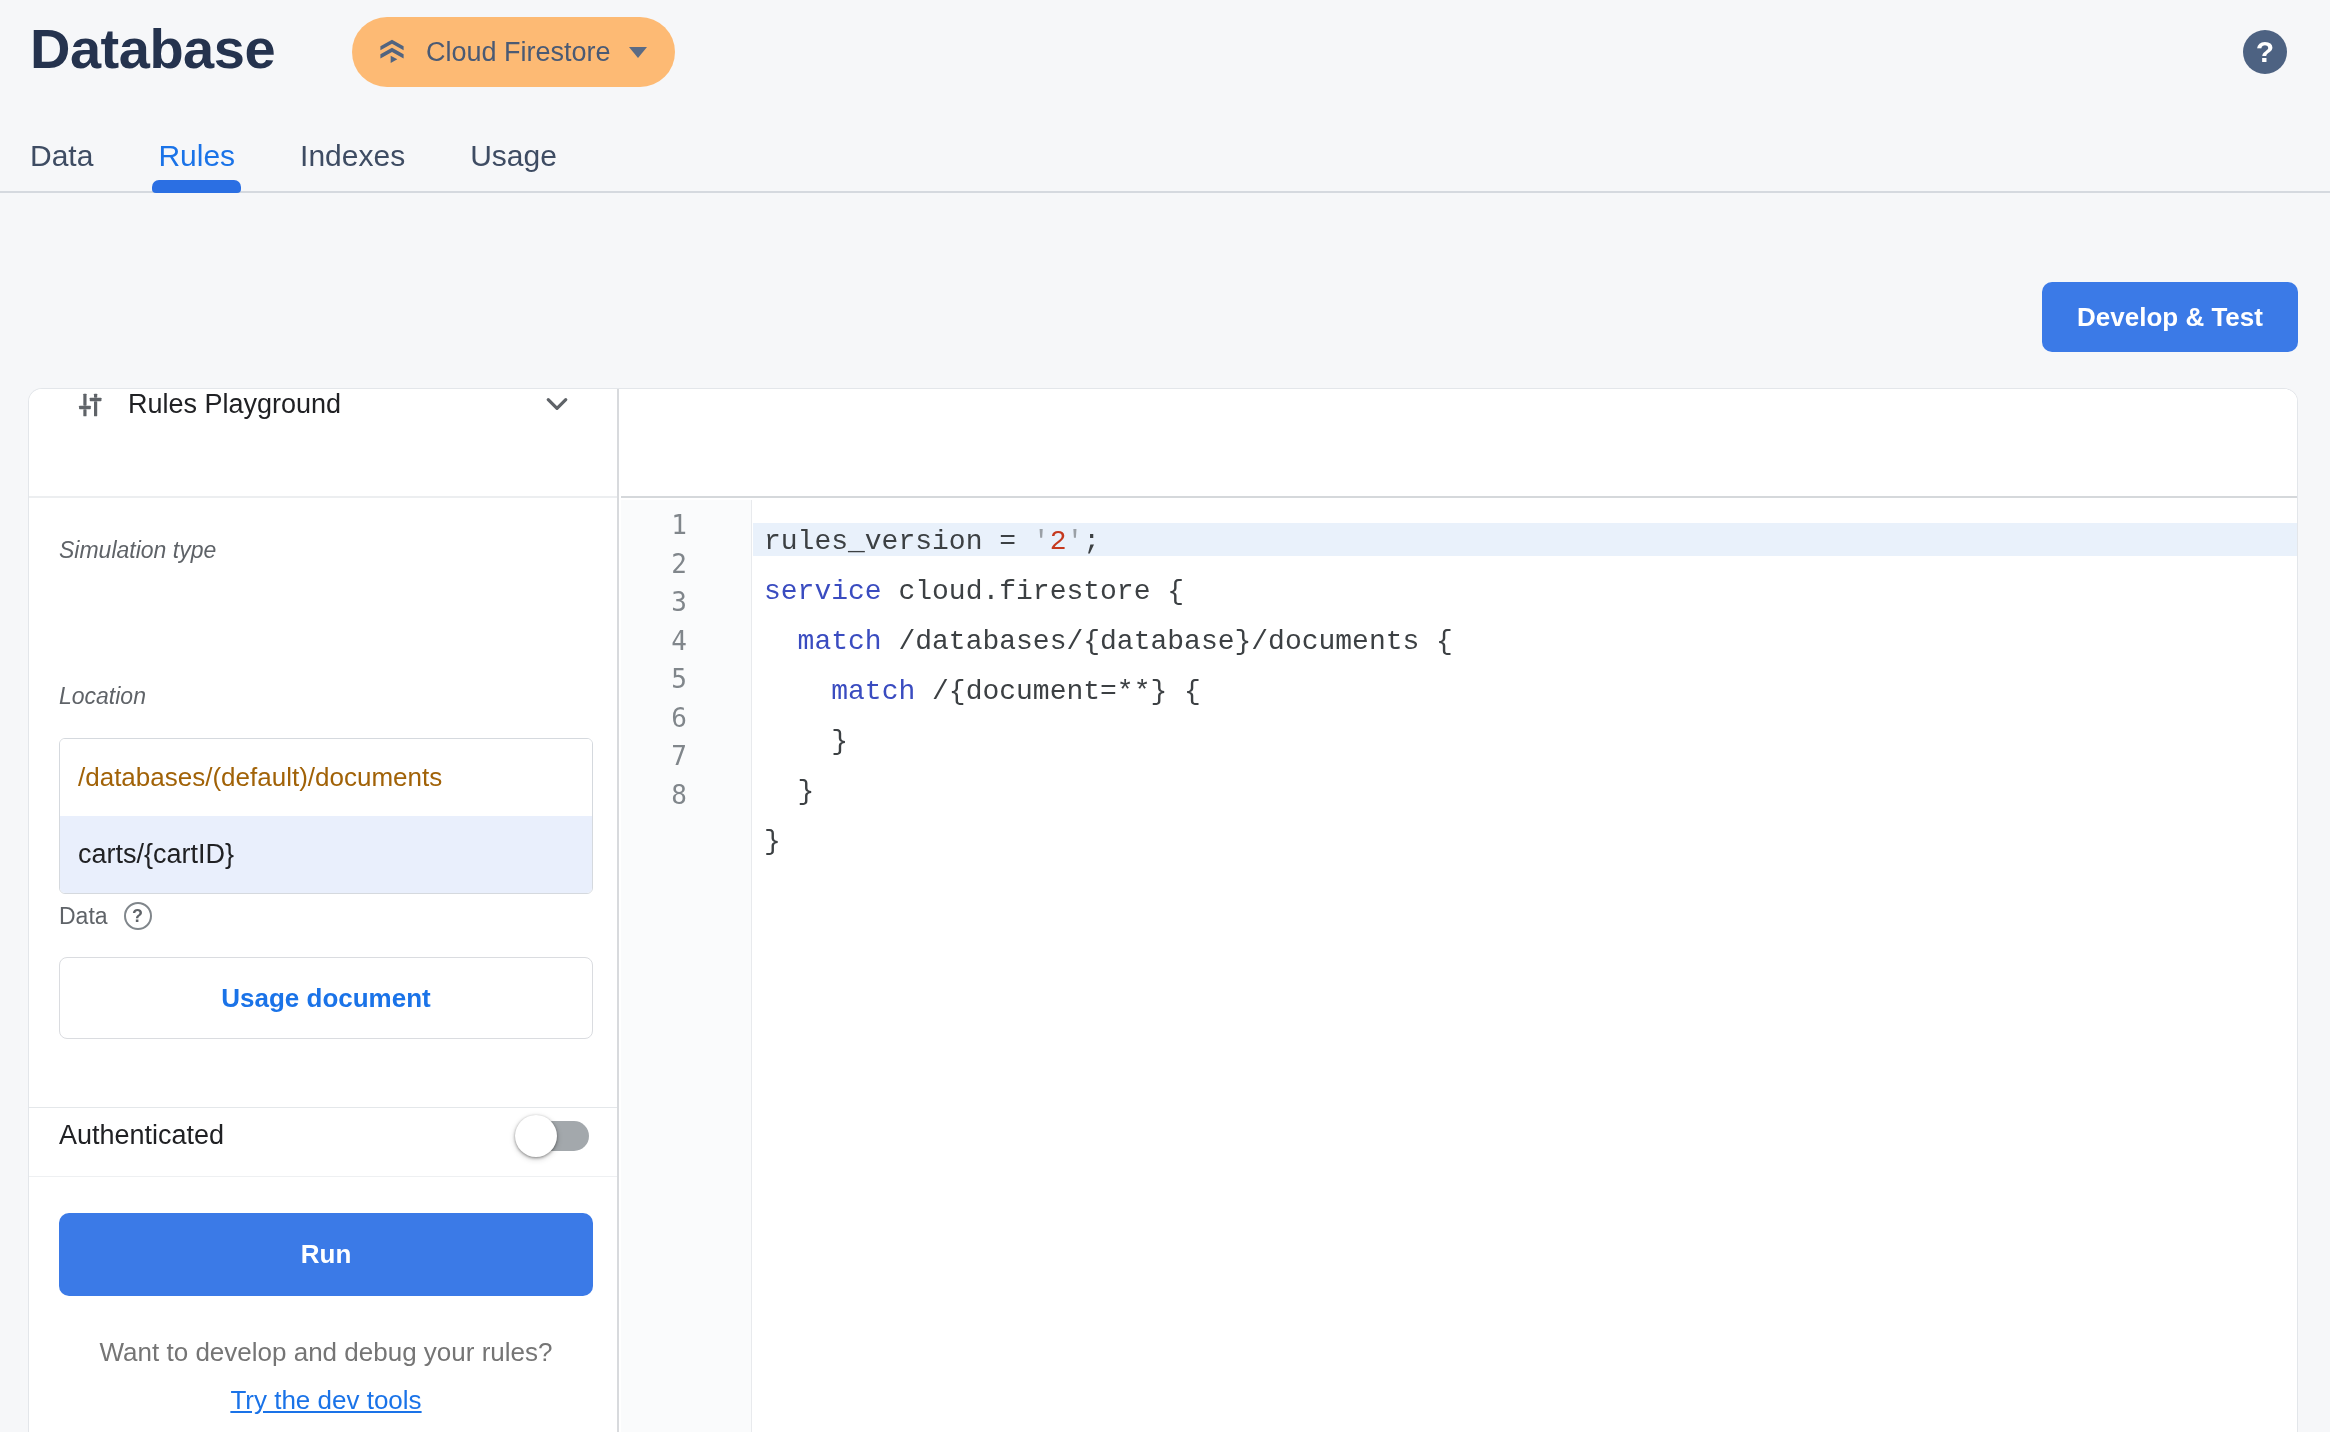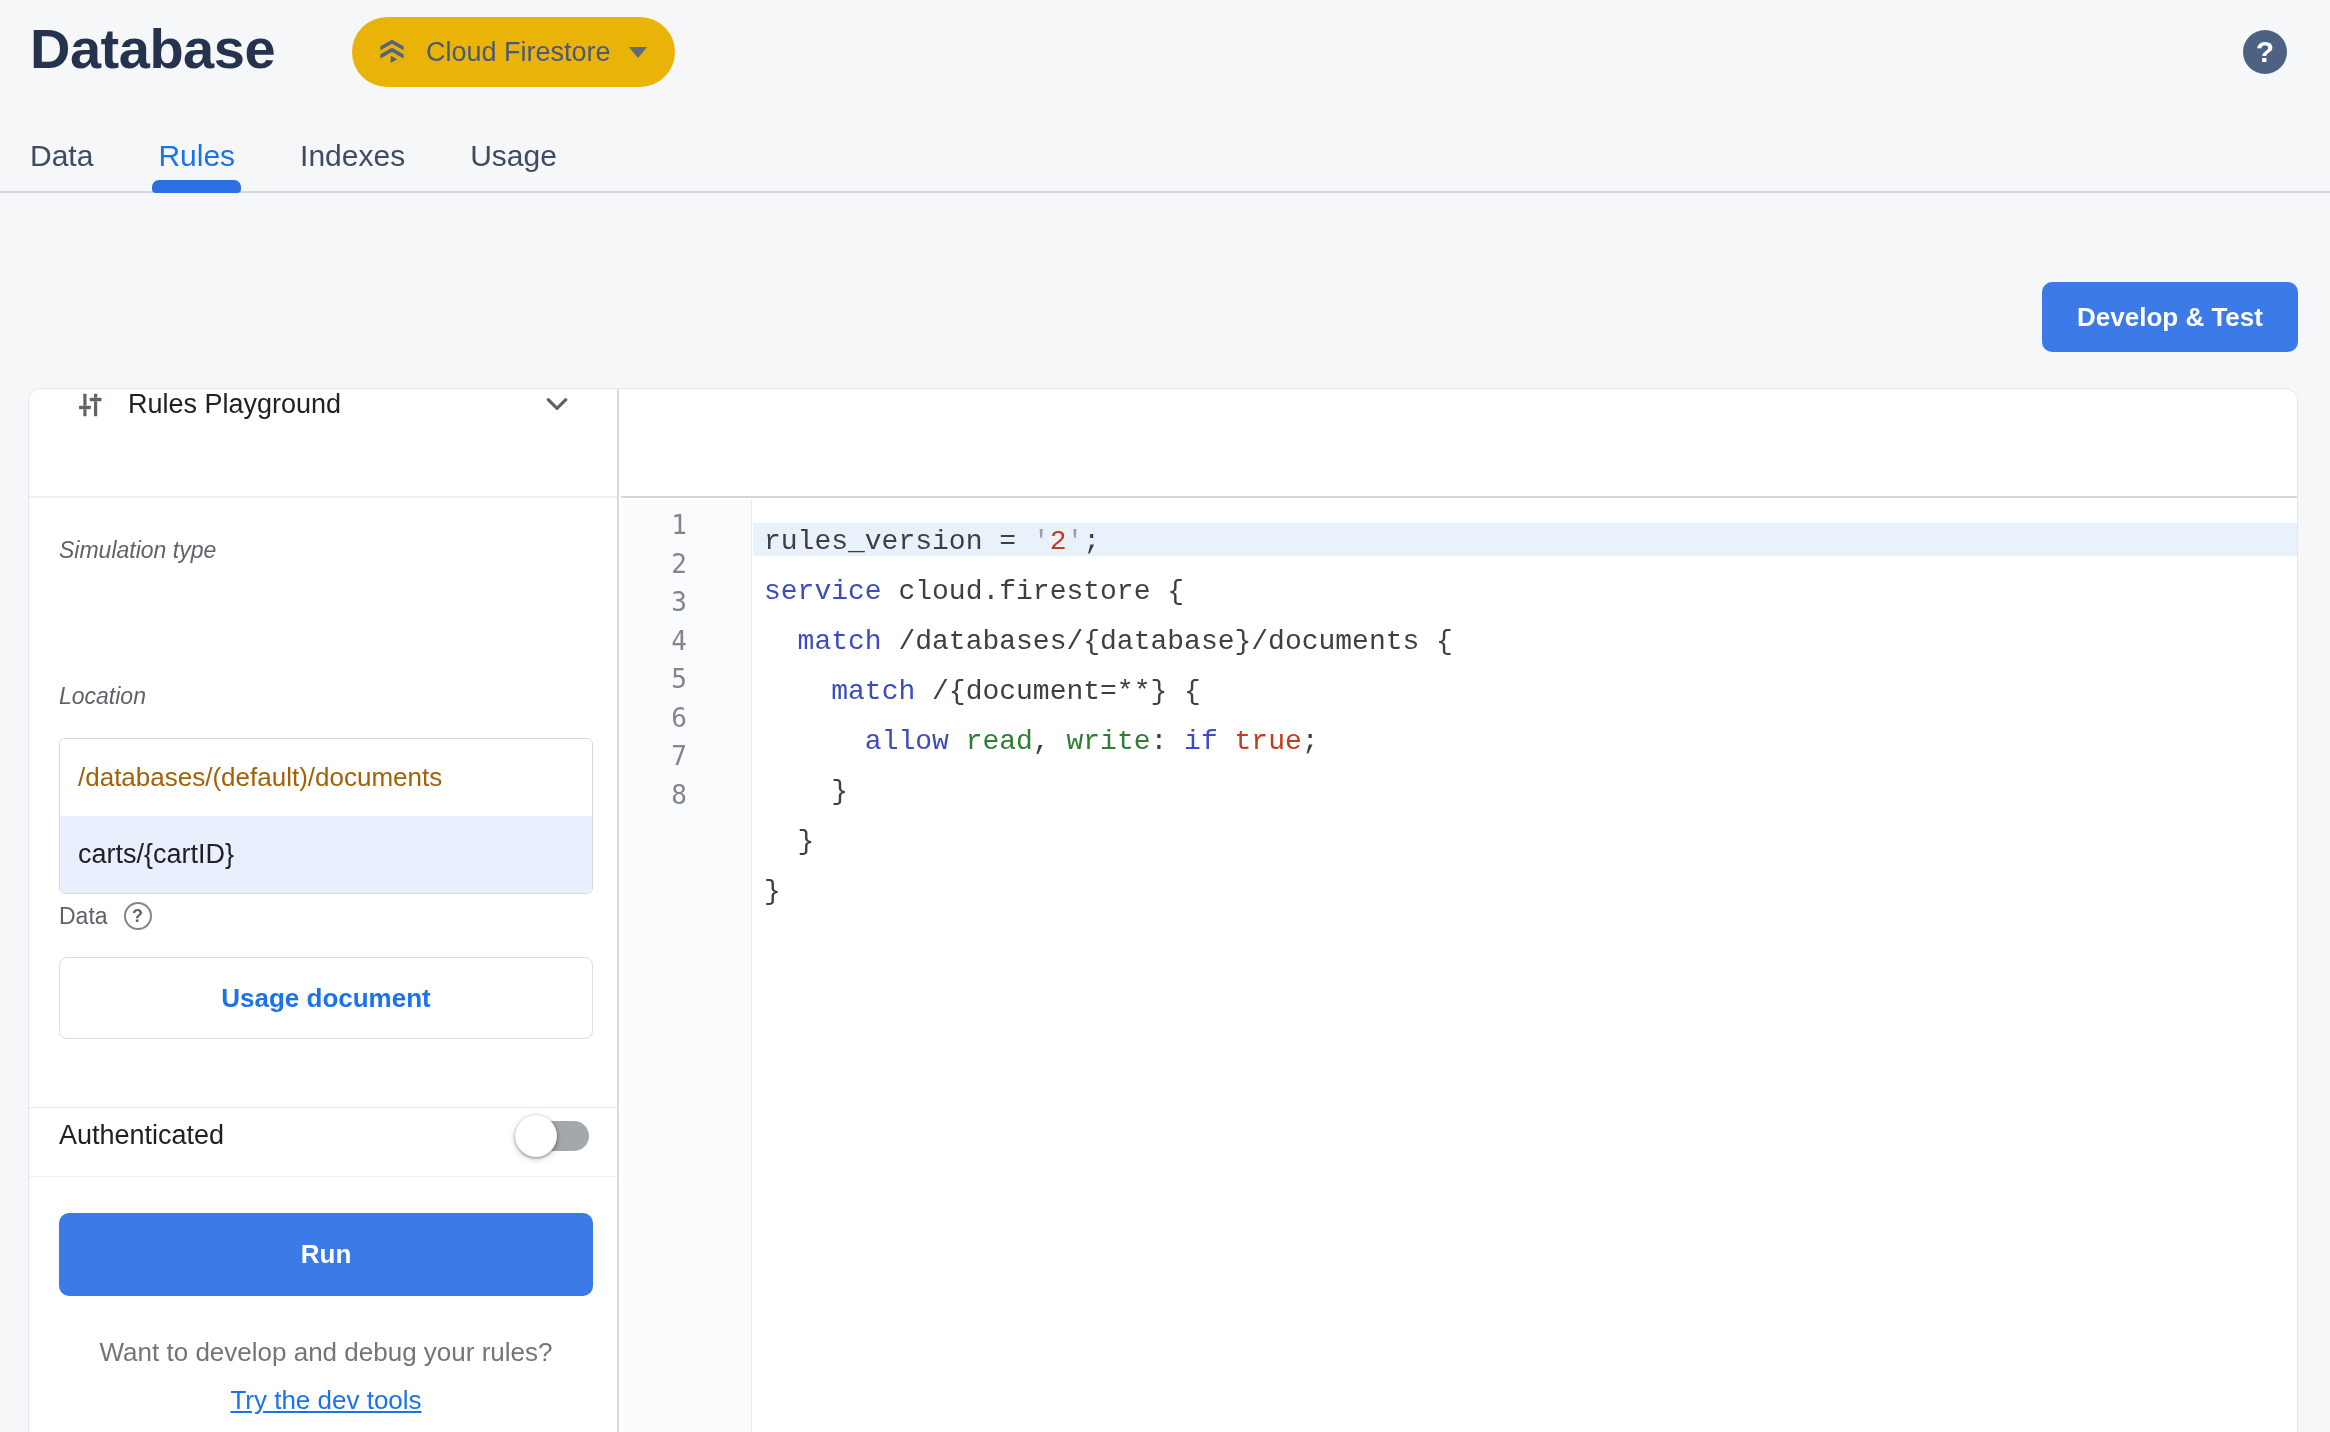--- a/index.html
+++ b/index.html
@@ -11,21 +11,21 @@
     color:#202124;
   }
   
   .page-title{
     position:absolute; left:30px; top:16px;
     font-size:56px; font-weight:600; letter-spacing:-0.5px;
     color:#25334e;
   }
   .product-pill{
     position:absolute; left:352px; top:17px; height:70px;
-    background:#eab308; border-radius:35px;
+    background:#fdba74; border-radius:35px;
     display:flex; align-items:center; padding:0 28px 0 24px; gap:18px;
     cursor:pointer;
   }
   .product-pill .plabel{ font-size:27px; color:#4a5a74; }
   .caret-down{
     width:0; height:0; border-left:9px solid transparent;
     border-right:9px solid transparent; border-top:11px solid #5b6b84;
   }
   .help-btn{
     position:absolute; left:2243px; top:30px; width:44px; height:44px;
@@ -285,20 +285,19 @@
         <div class="ln">5</div>
         <div class="ln">6</div>
         <div class="ln">7</div>
         <div class="ln">8</div>
       </div>
     <div class="code" id="code">
         <div class="cline active"><span class="tk-d">rules_version = </span><span class="tk-q">'</span><span class="tk-s">2</span><span class="tk-q">'</span><span class="tk-d">;</span></div>
         <div class="cline"><span class="tk-k">service</span><span class="tk-d"> cloud.firestore {</span></div>
         <div class="cline"><span class="tk-d">  </span><span class="tk-k">match</span><span class="tk-d"> /databases/{database}/documents {</span></div>
         <div class="cline"><span class="tk-d">    </span><span class="tk-k">match</span><span class="tk-d"> /{document=**} {</span></div>
-        <div class="cline"><span class="tk-d">      </span><span class="tk-k">allow</span><span class="tk-d"> </span><span class="tk-g">read</span><span class="tk-d">, </span><span class="tk-g">write</span><span class="tk-d">: </span><span class="tk-k">if</span><span class="tk-d"> </span><span class="tk-a">true</span><span class="tk-d">;</span></div>
         <div class="cline"><span class="tk-d">    }</span></div>
         <div class="cline"><span class="tk-d">  }</span></div>
         <div class="cline"><span class="tk-d">}</span></div>
       </div>
   </div>
 
 </div>
 
 </body></html>

